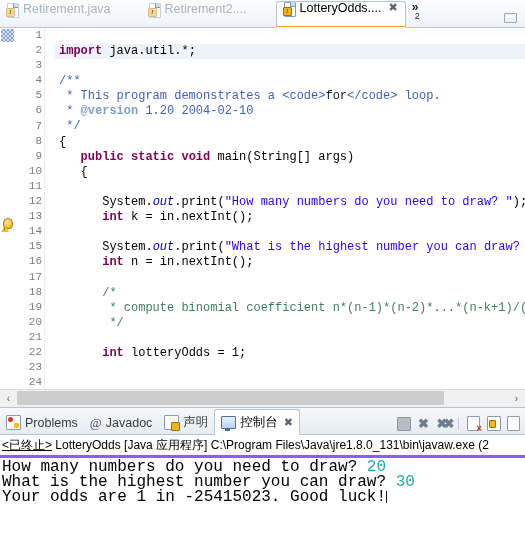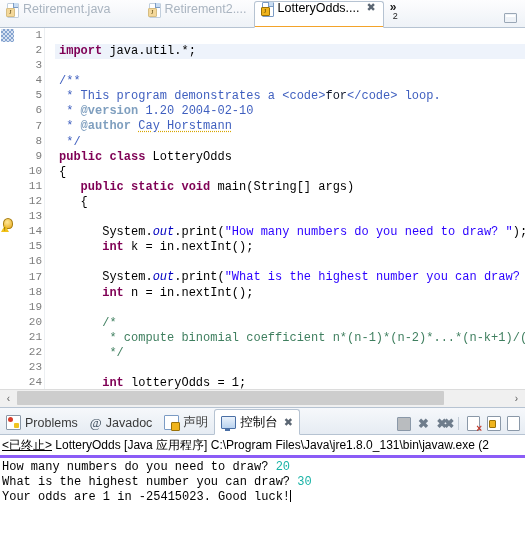--- a/index.html
+++ b/index.html
@@ -474,21 +474,21 @@
     white-space: nowrap;
     overflow: hidden;
     flex: none;
     border-bottom: 3px solid #8b5cf6;
     line-height: 16px;
   }
   .console-status .term { text-decoration: underline; }
   .console-out {
     flex: 1;
     font-family: "Liberation Mono", monospace;
-    font-size: 12px;
+    font-size: 16px;
     color: #000;
     padding: 2px 0 1px 2px;
     white-space: pre;
     overflow: hidden;
     line-height: 15.2px;
     position: relative;
   }
   .inputval { color: #19b3a6; }
   .caret {
     display: inline-block;
@@ -516,21 +516,21 @@
 
     <div class="tab inactive" style="margin-left:24px;">
       <span class="jicon">
         <span class="page"></span>
           <span class="fold"></span>
           <span class="badge">J</span>
       </span>
       <span class="tab-label">Retirement2....</span>
     </div>
 
-    <div class="tab active" style="">
+    <div class="tab active" style="margin-left:22px;">
       <span class="jicon">
         <span class="page"></span>
           <span class="fold"></span>
           <span class="badge">J</span>
       </span>
       <span class="tab-label">LotteryOdds....</span>
       <span class="closeglyph">✖</span>
     </div>
 
     <div class="tab-overflow">
@@ -583,23 +583,21 @@
       </div>
 
       <div class="fold-gap"></div>
 
       <div class="code-area">
         <div class="cline cur"><span class="kw">import</span> java.util.*;</div>
         <div class="cline"> </div>
         <div class="cline jdoc">/**</div>
         <div class="cline jdoc"> * This program demonstrates a &lt;code&gt;<span class="kw" style="font-weight:normal;color:#0f172a;">for</span>&lt;/code&gt; loop.</div>
         <div class="cline jdoc"> * <span class="jtag">@version</span> 1.20 2004-02-10</div>
-        <div class="cline jdoc"> * <span class="jtag">@author</span> <span class="warnu">Cay Horstmann</span></div>
         <div class="cline jdoc"> */</div>
-        <div class="cline"><span class="kw">public class</span> LotteryOdds</div>
         <div class="cline">{</div>
         <div class="cline">   <span class="kw">public static void</span> main(String[] args)</div>
         <div class="cline">   {</div>
         <div class="cline"> </div>
         <div class="cline">      System.<span class="fld">out</span>.print(<span class="str">"How many numbers do you need to draw? "</span>);</div>
         <div class="cline">      <span class="kw">int</span> k = in.nextInt();</div>
         <div class="cline"> </div>
         <div class="cline">      System.<span class="fld">out</span>.print(<span class="str">"What is the highest number you can draw? "</span>);</div>
         <div class="cline">      <span class="kw">int</span> n = in.nextInt();</div>
         <div class="cline"> </div>

